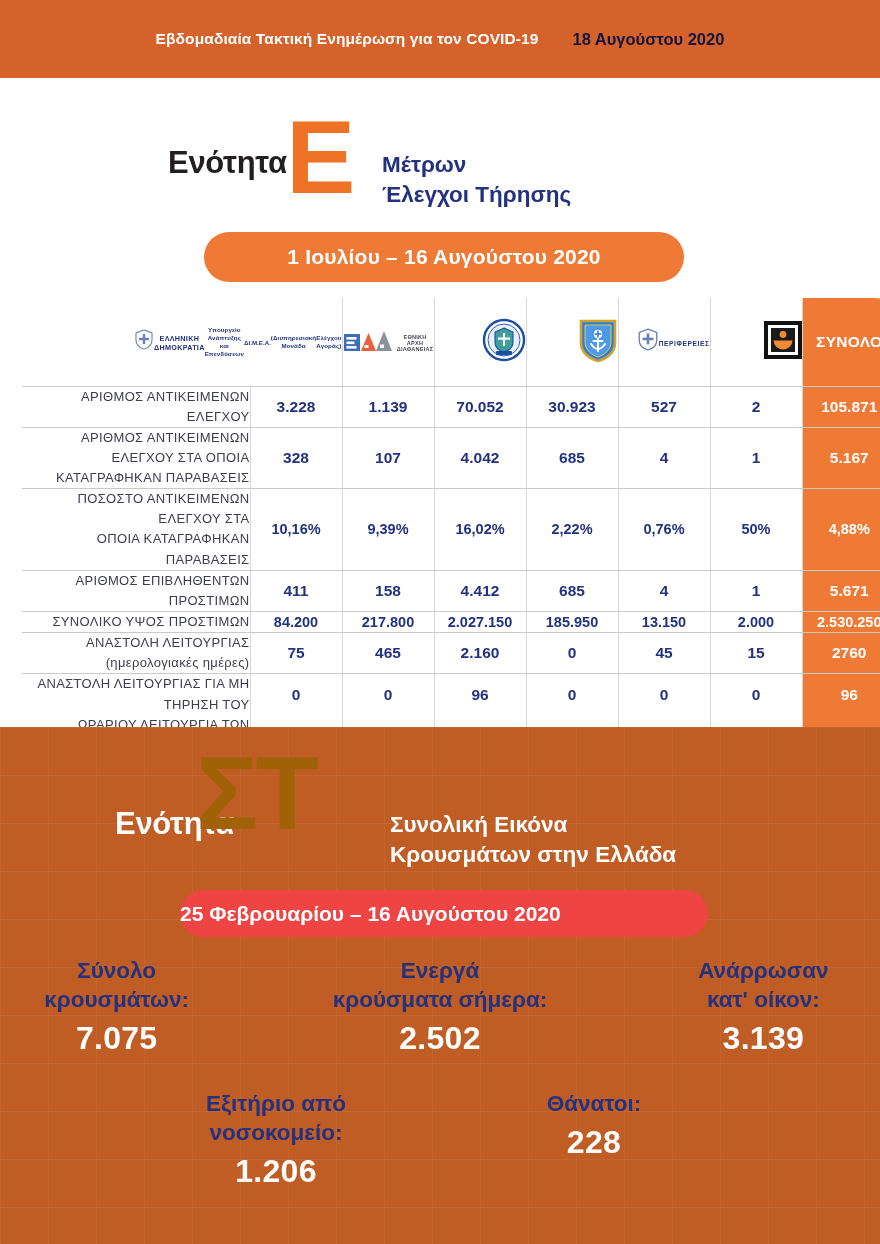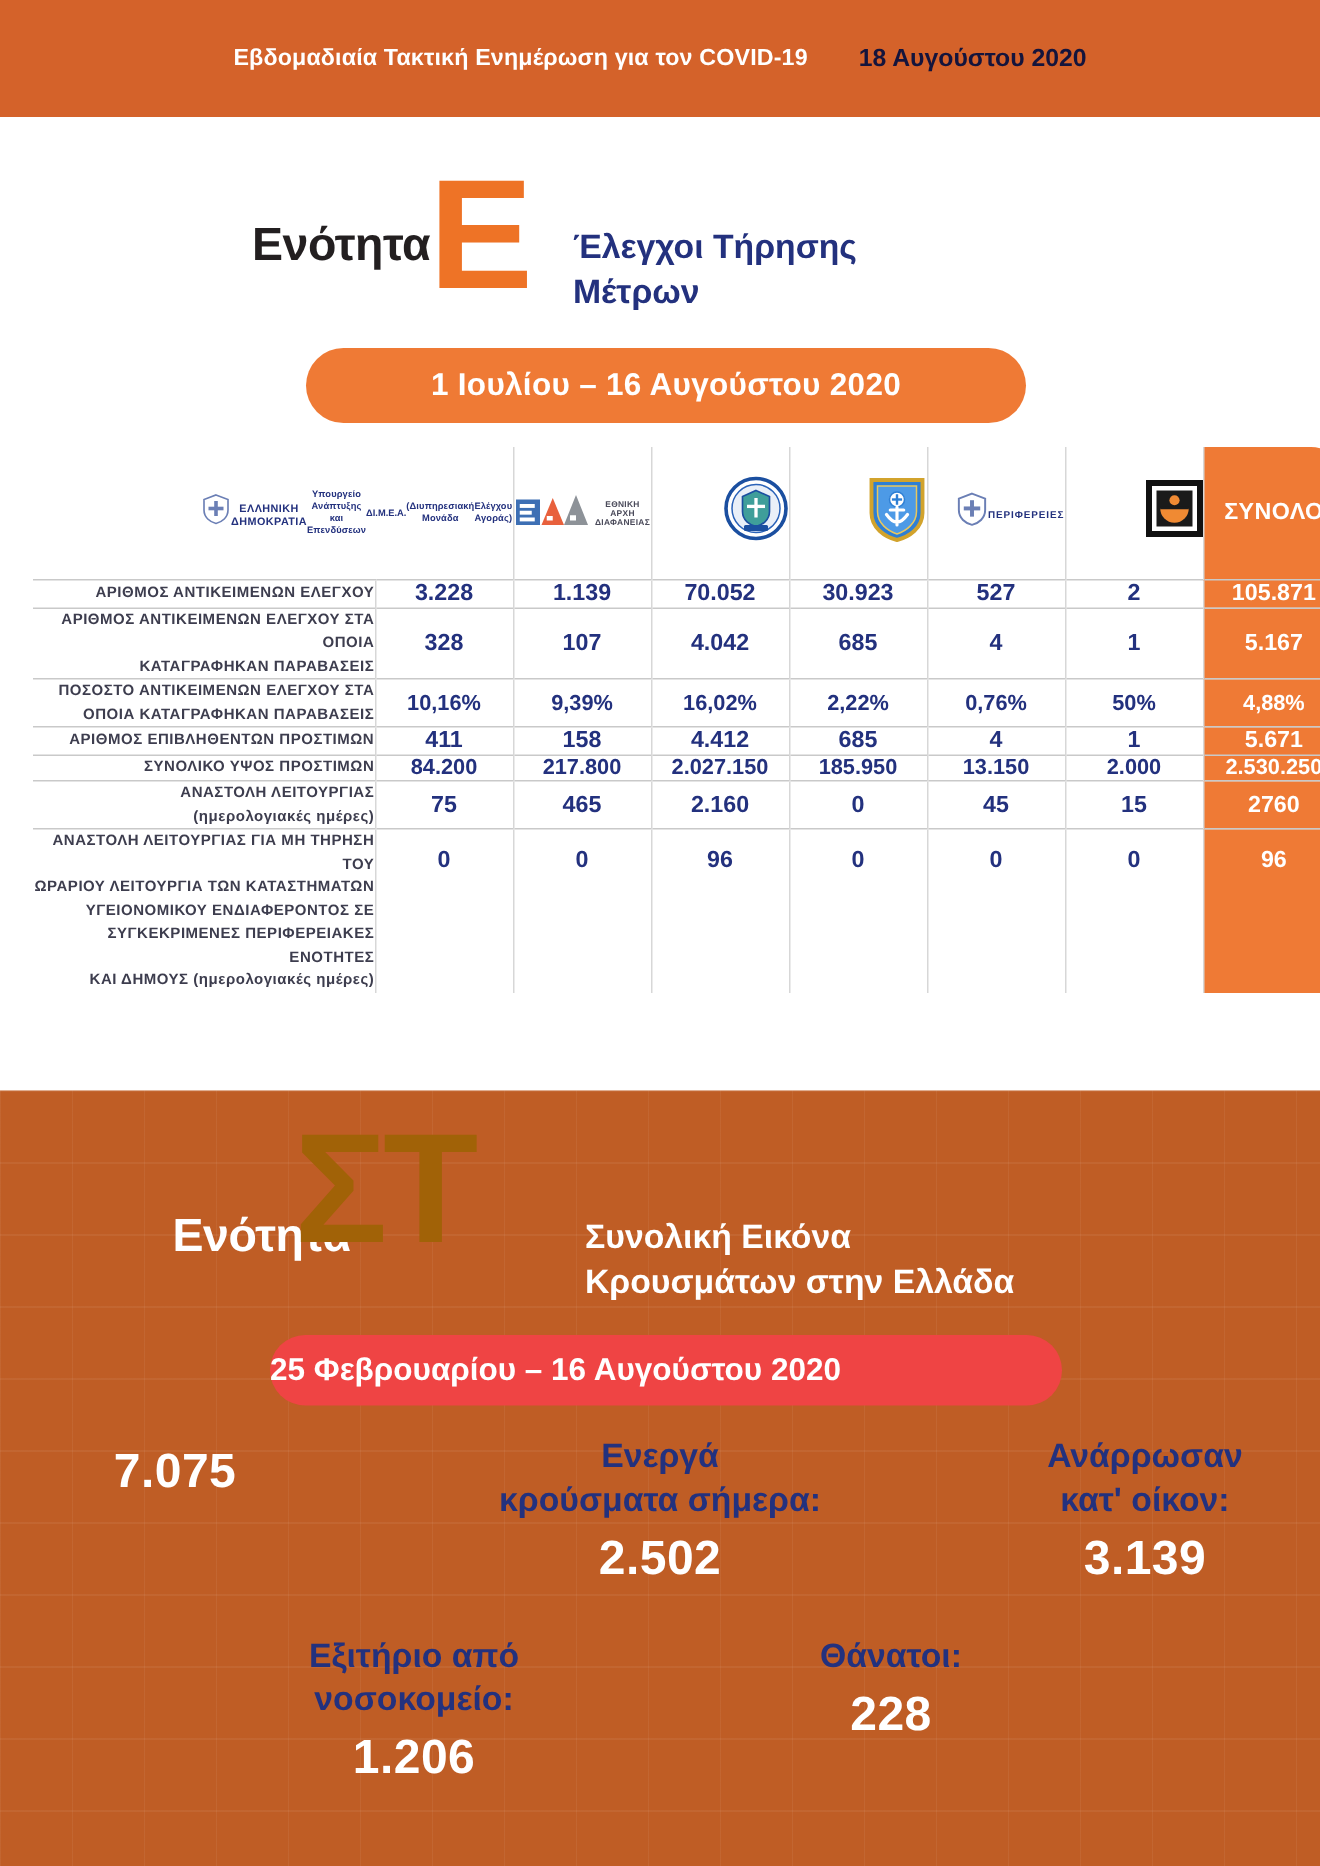--- a/index.html
+++ b/index.html
@@ -107,27 +107,27 @@
     font-size: 15.5px;
     font-weight: bold;
     text-align: center;
     letter-spacing: 0.3px;
     vertical-align: bottom;
     padding-bottom: 10px;
     height: 88px;
   }
 
   .rowlabel {
-    font-size: 10px;
+    font-size: 13px;
     color: #3d3d4e;
     text-align: right;
     letter-spacing: 0.35px;
     line-height: 1.55;
     padding: 6px 10px 6px 2px;
-    font-weight: bold;
+    font-weight: normal;
   }
 
   .val {
     font-size: 15.5px;
     font-weight: bold;
     color: #23317e;
     text-align: center;
     border-right: 1px solid #d7d7d7;
     padding: 7px 2px;
   }
@@ -223,22 +223,22 @@
 
   <div class="topbar">
     <div class="topbar-title">Εβδομαδιαία Τακτική Ενημέρωση για τον COVID-19</div>
     <div class="topbar-date">18 Αυγούστου 2020</div>
   </div>
 
   <div class="sectionE-head">
     <div class="sec-word-e">Ενότητα</div>
     <div class="big-letter-e">Ε</div>
     <div class="sec-sub-e">
+      <div>Μέτρων</div>
       <div>Έλεγχοι Τήρησης</div>
-      <div>Μέτρων</div>
     </div>
   </div>
 
   <div class="pill-e">
     <span>1 Ιουλίου – 16 Αυγούστου 2020</span>
   </div>
 
   <div class="table-wrap">
     <table class="maintable">
       <colgroup>
@@ -456,20 +456,22 @@
     <div>Συνολική Εικόνα</div>
     <div>Κρουσμάτων στην Ελλάδα</div>
   </div>
 
   <div class="pill-st">
     <span>25 Φεβρουαρίου – 16 Αυγούστου 2020</span>
   </div>
 
   <div class="stats-row1">
     <div class="stat">
+      <div class="stat-label">Σύνολο
+κρουσμάτων:</div>
       <div class="stat-value">7.075</div>
     </div>
     <div class="stat">
       <div class="stat-label">Ενεργά
 κρούσματα σήμερα:</div>
       <div class="stat-value">2.502</div>
     </div>
     <div class="stat">
       <div class="stat-label">Ανάρρωσαν
 κατ' οίκον:</div>

